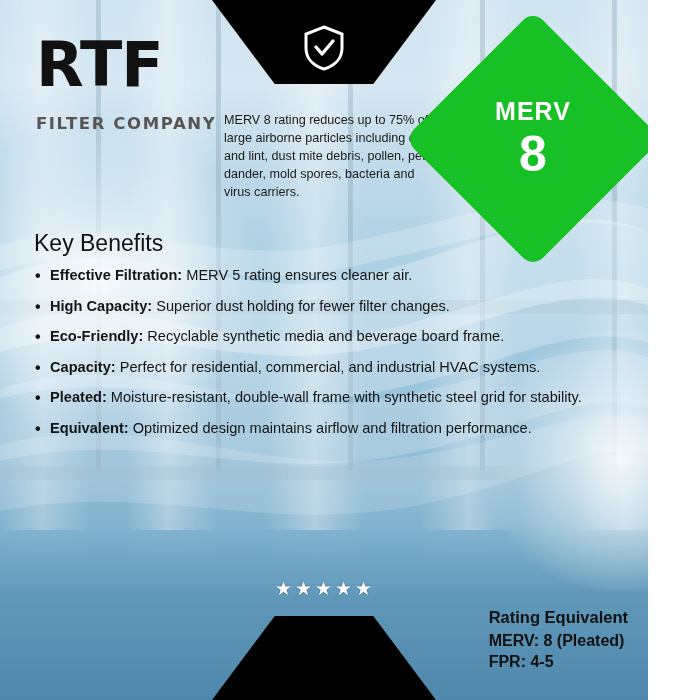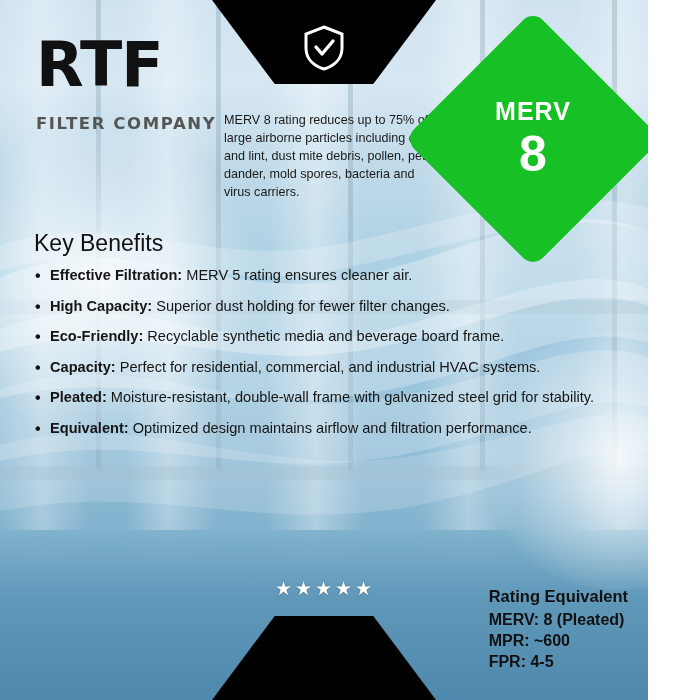--- a/index.html
+++ b/index.html
@@ -196,34 +196,33 @@
     <div class="diamond-label">MERV</div>
     <div class="diamond-value">8</div>
   </div>
 
   <div class="kb-title">Key Benefits</div>
   <ul class="benefits">
     <li><b>Effective Filtration:</b><span> MERV 5 rating ensures cleaner air.</span></li>
     <li><b>High Capacity:</b><span> Superior dust holding for fewer filter changes.</span></li>
     <li><b>Eco-Friendly:</b><span> Recyclable synthetic media and beverage board frame.</span></li>
     <li><b>Capacity:</b><span> Perfect for residential, commercial, and industrial HVAC systems.</span></li>
-    <li><b>Pleated:</b><span> Moisture-resistant, double-wall frame with galvanized steel grid for stability.</span></li>
+    <li><b>Pleated:</b><span> Moisture-resistant, double-wall frame with synthetic steel grid for stability.</span></li>
     <li><b>Equivalent:</b><span> Optimized design maintains airflow and filtration performance.</span></li>
   </ul>
 
   <div class="stars">
     <span>★</span>
     <span>★</span>
     <span>★</span>
     <span>★</span>
     <span>★</span>
   </div>
 
   <div class="bottom-shape"></div>
 
   <div class="rating">
     <div class="rating-title">Rating Equivalent</div>
     <div class="rating-line">MERV: 8 (Pleated)</div>
-    <div class="rating-line">MPR: ~600</div>
     <div class="rating-line">FPR: 4-5</div>
   </div>
 
 </div>
 
 </body></html>

